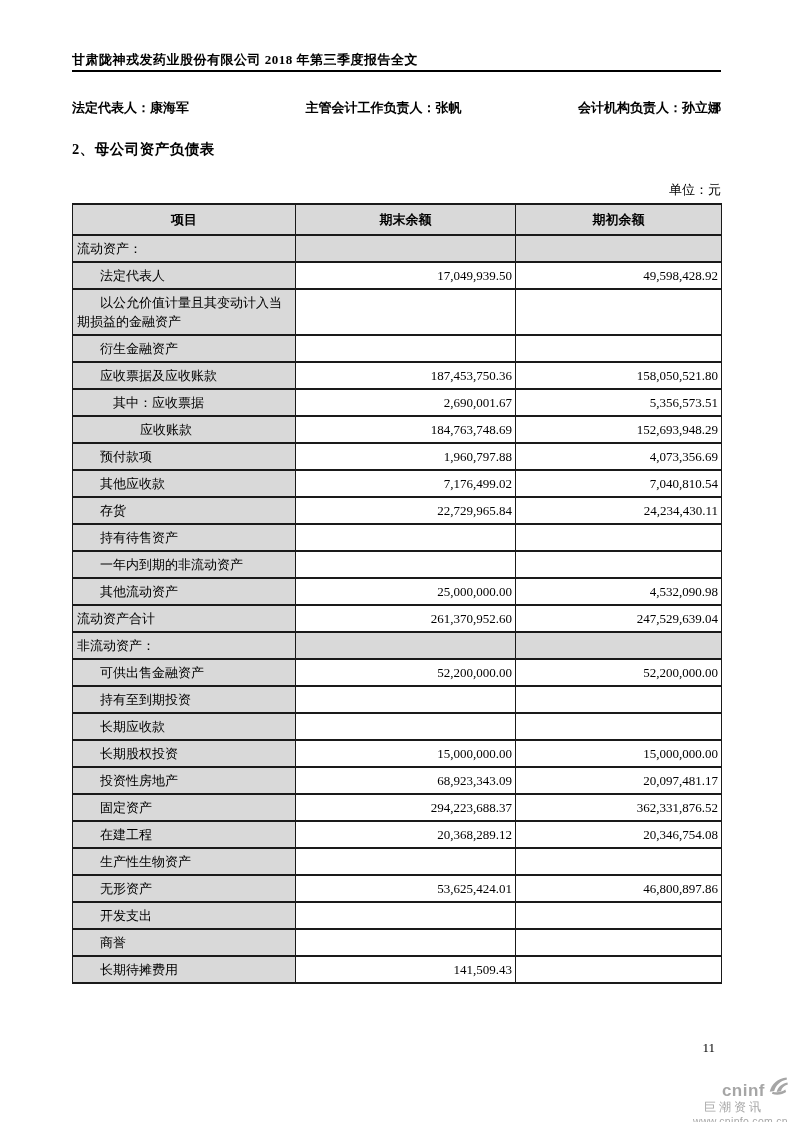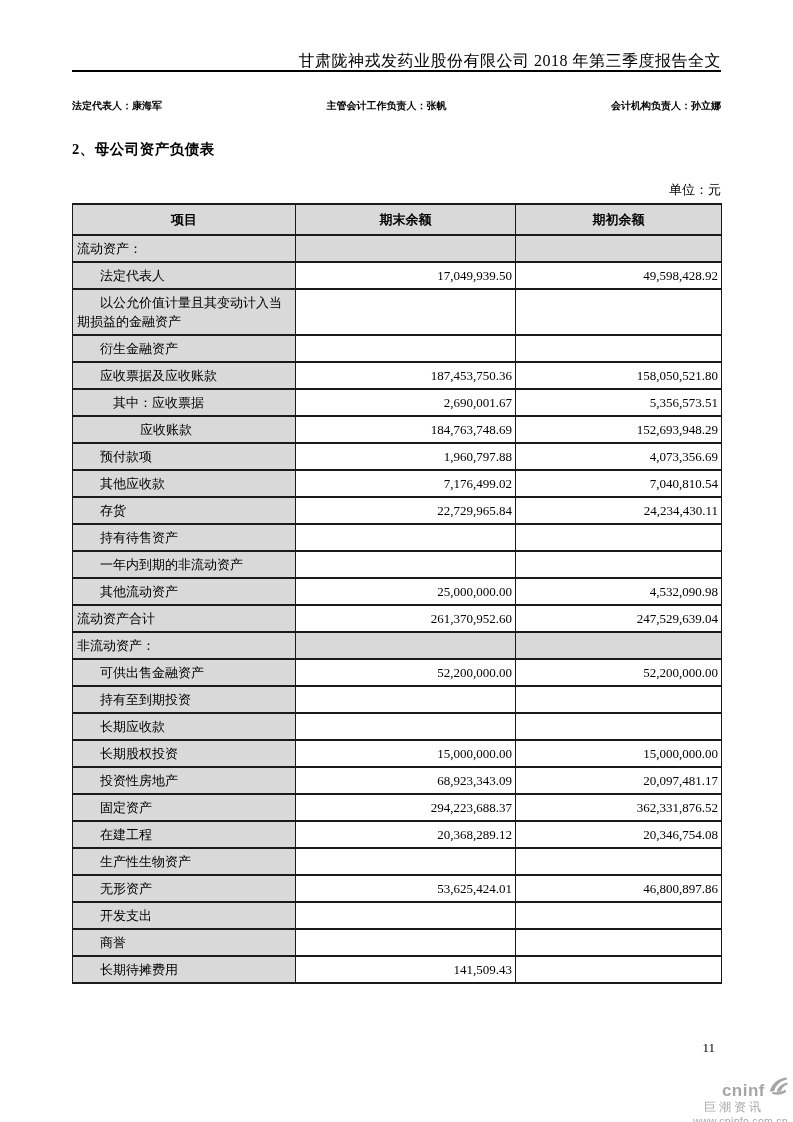--- a/index.html
+++ b/index.html
@@ -11,36 +11,35 @@
     margin: 0 auto;
     background: #ffffff;
     font-family: "Liberation Serif", "DejaVu Serif", serif;
     color: #000;
     overflow: hidden;
   }
   
   .doc-header {
     position: absolute;
     top: 51px; left: 72px; width: 649px;
-    text-align: right;
-    font-size: 16px;
-    font-weight: normal;
+    font-size: 13px;
+    font-weight: bold;
     letter-spacing: 0.5px;
   }
   .header-rule {
     position: absolute;
     top: 70px; left: 72px; width: 649px; height: 2px;
     background: #000;
   }
   .persons-row {
     position: absolute;
     top: 99px; left: 72px; width: 649px;
     display: flex;
     justify-content: space-between;
-    font-size: 10px;
+    font-size: 13px;
     font-weight: bold;
   }
   .section-title {
     position: absolute;
     top: 140px; left: 72px;
     font-size: 14.5px;
     font-weight: bold;
     letter-spacing: 0.5px;
   }
   .unit-label {

